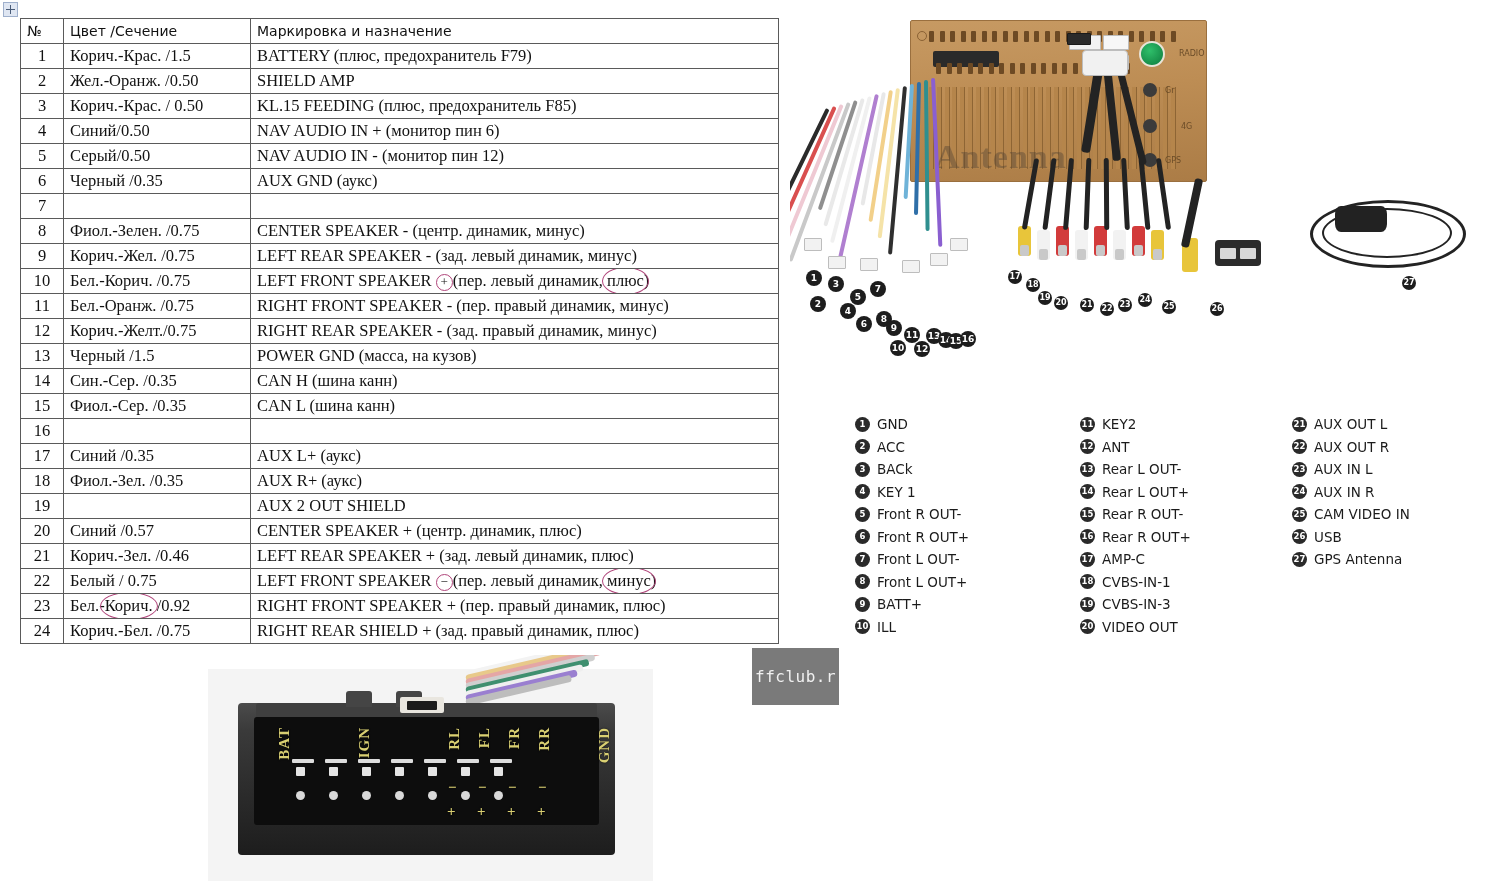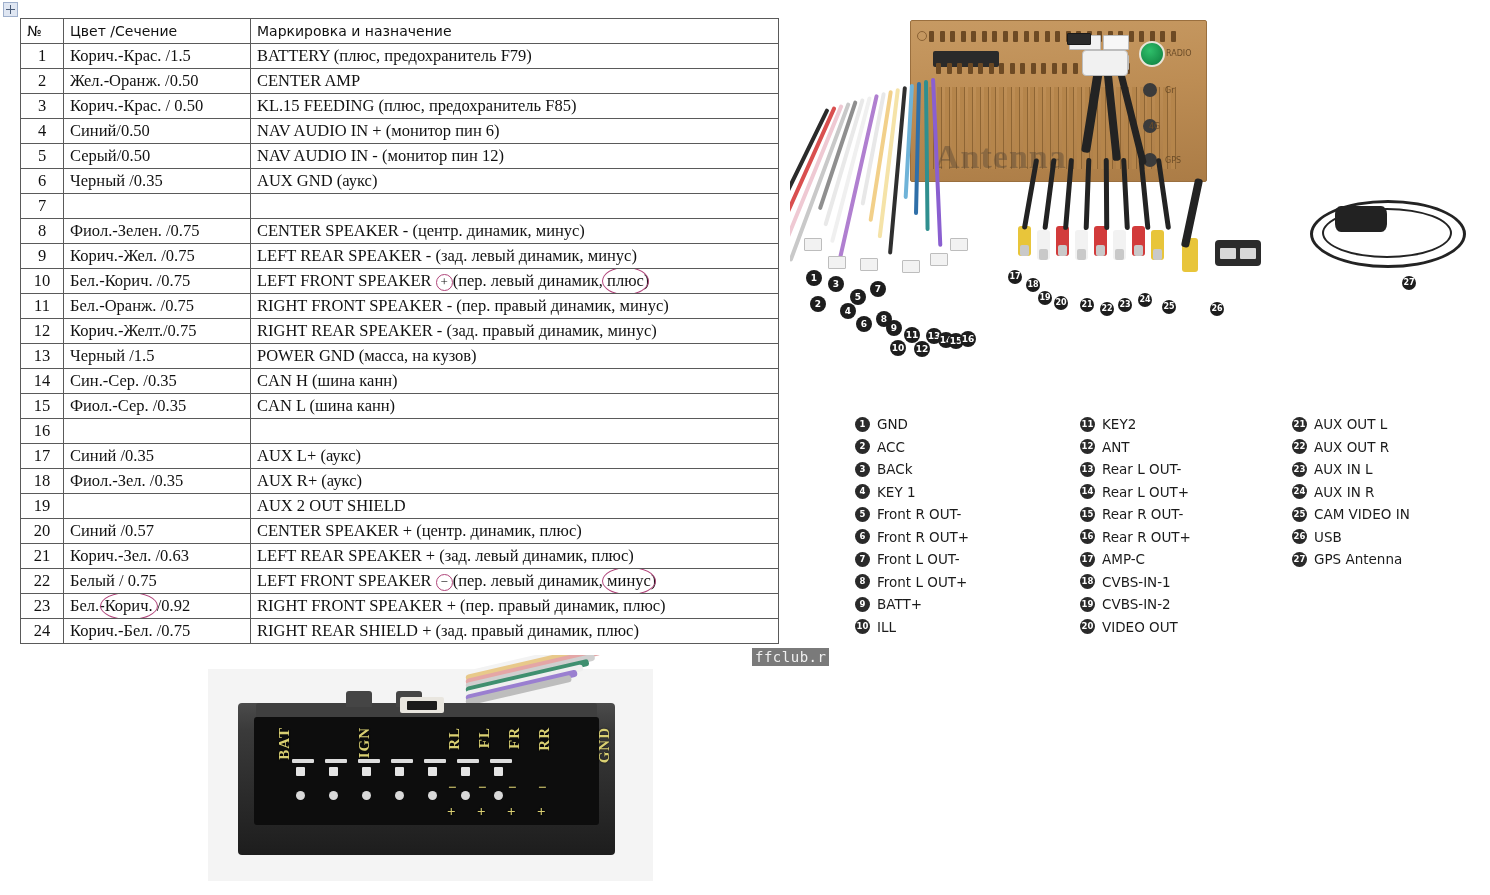--- a/index.html
+++ b/index.html
@@ -67,22 +67,22 @@
     display:inline-block;position:relative;
     width:15px;height:15px;line-height:13px;text-align:center;
     border:1.3px solid #b0447a;border-radius:50%;
     font-size:13px;font-family:"Liberation Serif",serif;
     vertical-align:middle;
   }
 
   .watermark-tbl{
     position:absolute;left:732px;top:630px;
     background:#6f6f6f;color:#efefef;
-    font-family:"DejaVu Sans Mono",monospace;font-size:14px;
-    padding:1px 3px;letter-spacing:.5px;
+    font-family:"DejaVu Sans Mono",monospace;font-size:16px;
+    padding:19px 3px;letter-spacing:.5px;
     opacity:.92;
   }
 
   
   #product-photo{position:absolute;left:790px;top:8px;width:695px;height:355px;overflow:hidden;}
   .unit-body{
     position:absolute;left:120px;top:12px;width:295px;height:160px;
     background:linear-gradient(175deg,#c79a63 0%,#bd8d54 45%,#ab7c46 100%);
     border:1px solid #9a6f3e;border-radius:2px;
   }
@@ -199,21 +199,21 @@
       </thead>
       <tbody id="wiring-tbody">
           <tr>
             <td class="num">1</td>
             <td>Корич.-Крас. /1.5</td>
             <td>BATTERY (плюс, предохранитель F79)</td>
           </tr>
           <tr>
             <td class="num">2</td>
             <td>Жел.-Оранж. /0.50</td>
-            <td>CENTER AMP</td>
+            <td>SHIELD AMP</td>
           </tr>
           <tr>
             <td class="num">3</td>
             <td>Корич.-Крас. / 0.50</td>
             <td>KL.15 FEEDING (плюс, предохранитель F85)</td>
           </tr>
           <tr>
             <td class="num">4</td>
             <td>Синий/0.50</td>
             <td>NAV AUDIO IN + (монитор пин 6)</td>
@@ -293,21 +293,21 @@
             <td></td>
             <td>AUX 2 OUT SHIELD</td>
           </tr>
           <tr>
             <td class="num">20</td>
             <td>Синий /0.57</td>
             <td>CENTER SPEAKER + (центр. динамик, плюс)</td>
           </tr>
           <tr>
             <td class="num">21</td>
-            <td>Корич.-Зел. /0.63</td>
+            <td>Корич.-Зел. /0.46</td>
             <td>LEFT REAR SPEAKER + (зад. левый динамик, плюс)</td>
           </tr>
           <tr>
             <td class="num">22</td>
             <td>Белый / 0.75</td>
             <td><span>LEFT FRONT SPEAKER</span> <span class="polarity">−</span><span>(пер. левый динамик,</span> <span class="circ">минус</span><span>)</span></td>
           </tr>
           <tr>
             <td class="num">23</td>
             <td><span>Бел.-</span><span class="circ">Корич.</span> <span>/0.92</span></td>
@@ -412,23 +412,23 @@
 
       <div class="wconn" style="left:158px;top:14px;width:30px;height:13px;"></div>
       <div class="wconn" style="left:192px;top:14px;width:24px;height:13px;background:#f7f7f7;"></div>
       <div class="wconn" style="left:190px;top:34px;width:26px;height:13px;"></div>
       <div class="wconn" style="left:156px;top:12px;width:22px;height:10px;background:#2b2b2b;border-color:#1a1a1a;"></div>
 
       <div class="unit-green"></div>
       <div class="unit-jack" style="left:232px;top:62px;"></div>
       <div class="unit-jack" style="left:232px;top:98px;"></div>
       <div class="unit-jack" style="left:232px;top:132px;"></div>
-      <div class="unit-lbl" style="left:255px;top:28px;">RADIO</div>
+      <div class="unit-lbl" style="left:268px;top:28px;">RADIO</div>
       <div class="unit-lbl" style="left:254px;top:65px;">Gr</div>
-      <div class="unit-lbl" style="left:238px;top:101px;">4G</div>
+      <div class="unit-lbl" style="left:270px;top:101px;">4G</div>
       <div class="unit-lbl" style="left:254px;top:135px;">GPS</div>
     </div>
 
     <div class="photo-wm">Antenna</div>
 
     <div id="harness-left">
         <div class="wire" style="background: rgb(43, 43, 43); width: 4px; height: 115px; left: 36px; top: 100px; transform: rotate(26deg);"></div>
         <div class="wire" style="background: rgb(217, 79, 79); width: 4px; height: 133px; left: 43px; top: 98px; transform: rotate(24.1deg);"></div>
         <div class="wire" style="background: rgb(239, 201, 211); width: 4px; height: 151px; left: 50px; top: 96px; transform: rotate(22.2deg);"></div>
         <div class="wire" style="background: rgb(201, 201, 201); width: 4px; height: 169px; left: 57px; top: 94px; transform: rotate(20.3deg);"></div>
@@ -602,21 +602,21 @@
         <div class="legend-item">
           <span class="legend-num">17</span>
           <span class="legend-label">AMP-C</span>
         </div>
         <div class="legend-item">
           <span class="legend-num">18</span>
           <span class="legend-label">CVBS-IN-1</span>
         </div>
         <div class="legend-item">
           <span class="legend-num">19</span>
-          <span class="legend-label">CVBS-IN-2</span>
+          <span class="legend-label">CVBS-IN-3</span>
         </div>
         <div class="legend-item">
           <span class="legend-num">20</span>
           <span class="legend-label">VIDEO OUT</span>
         </div>
       </div>
     <div class="legend-col c3" id="legend-col-3">
         <div class="legend-item">
           <span class="legend-num">21</span>
           <span class="legend-label">AUX OUT L</span>

